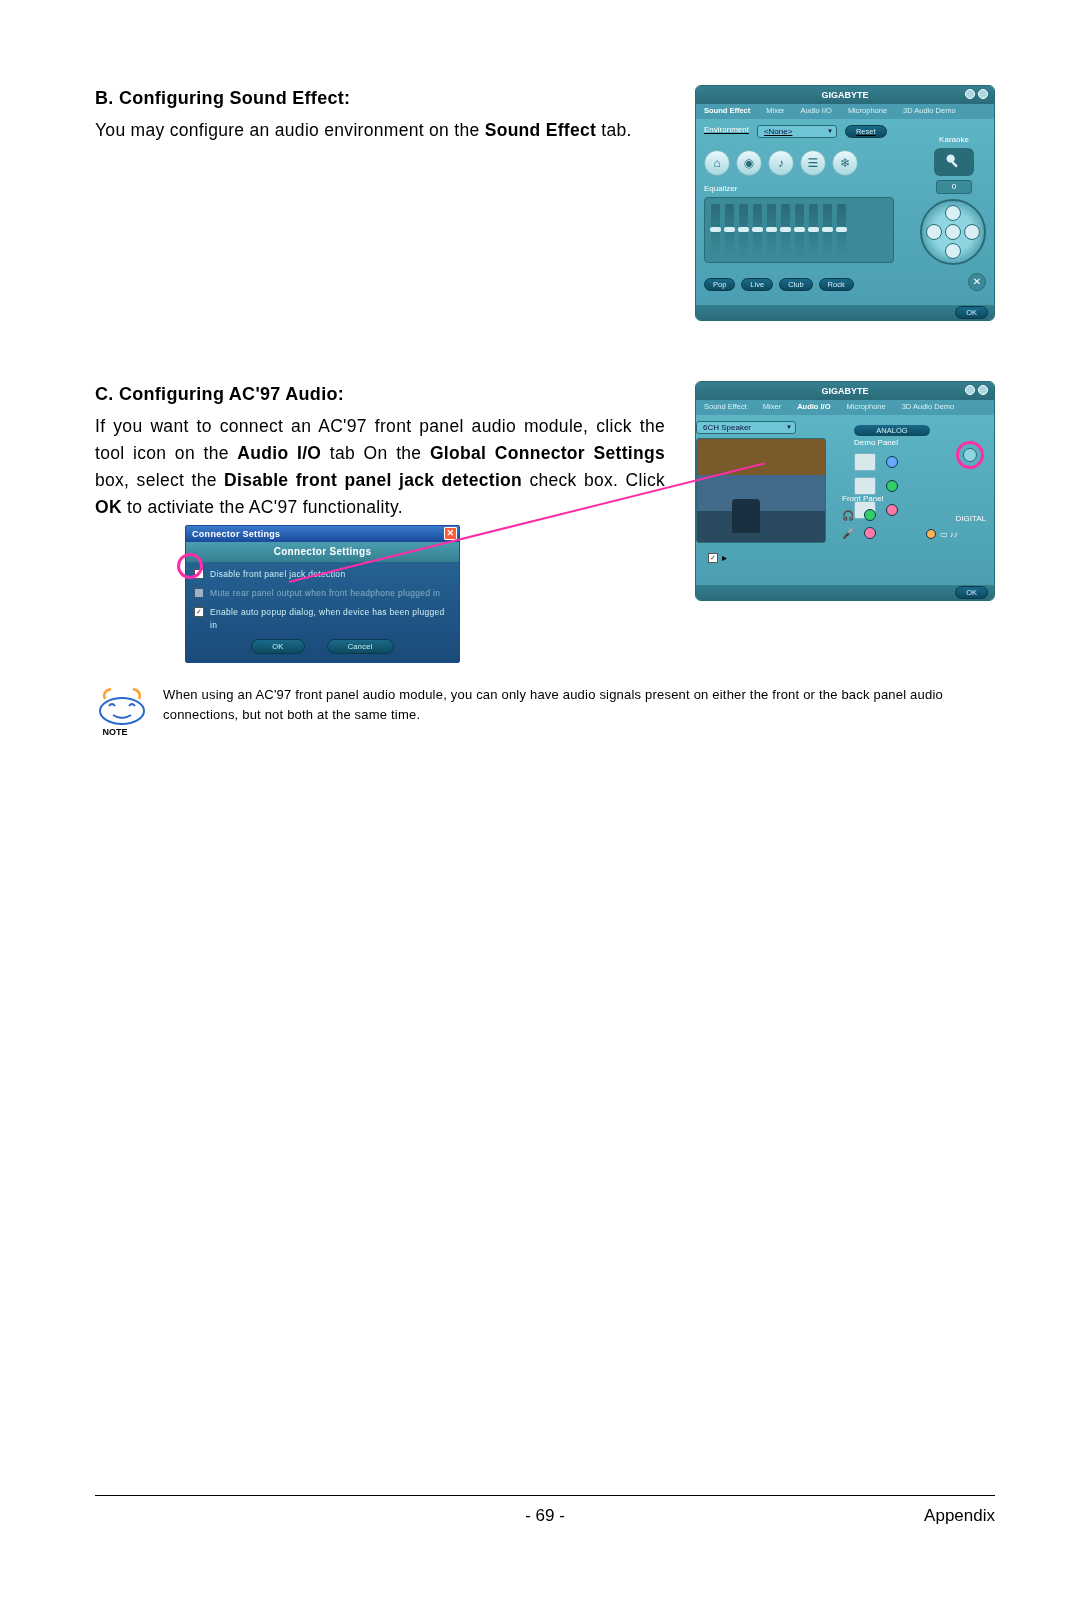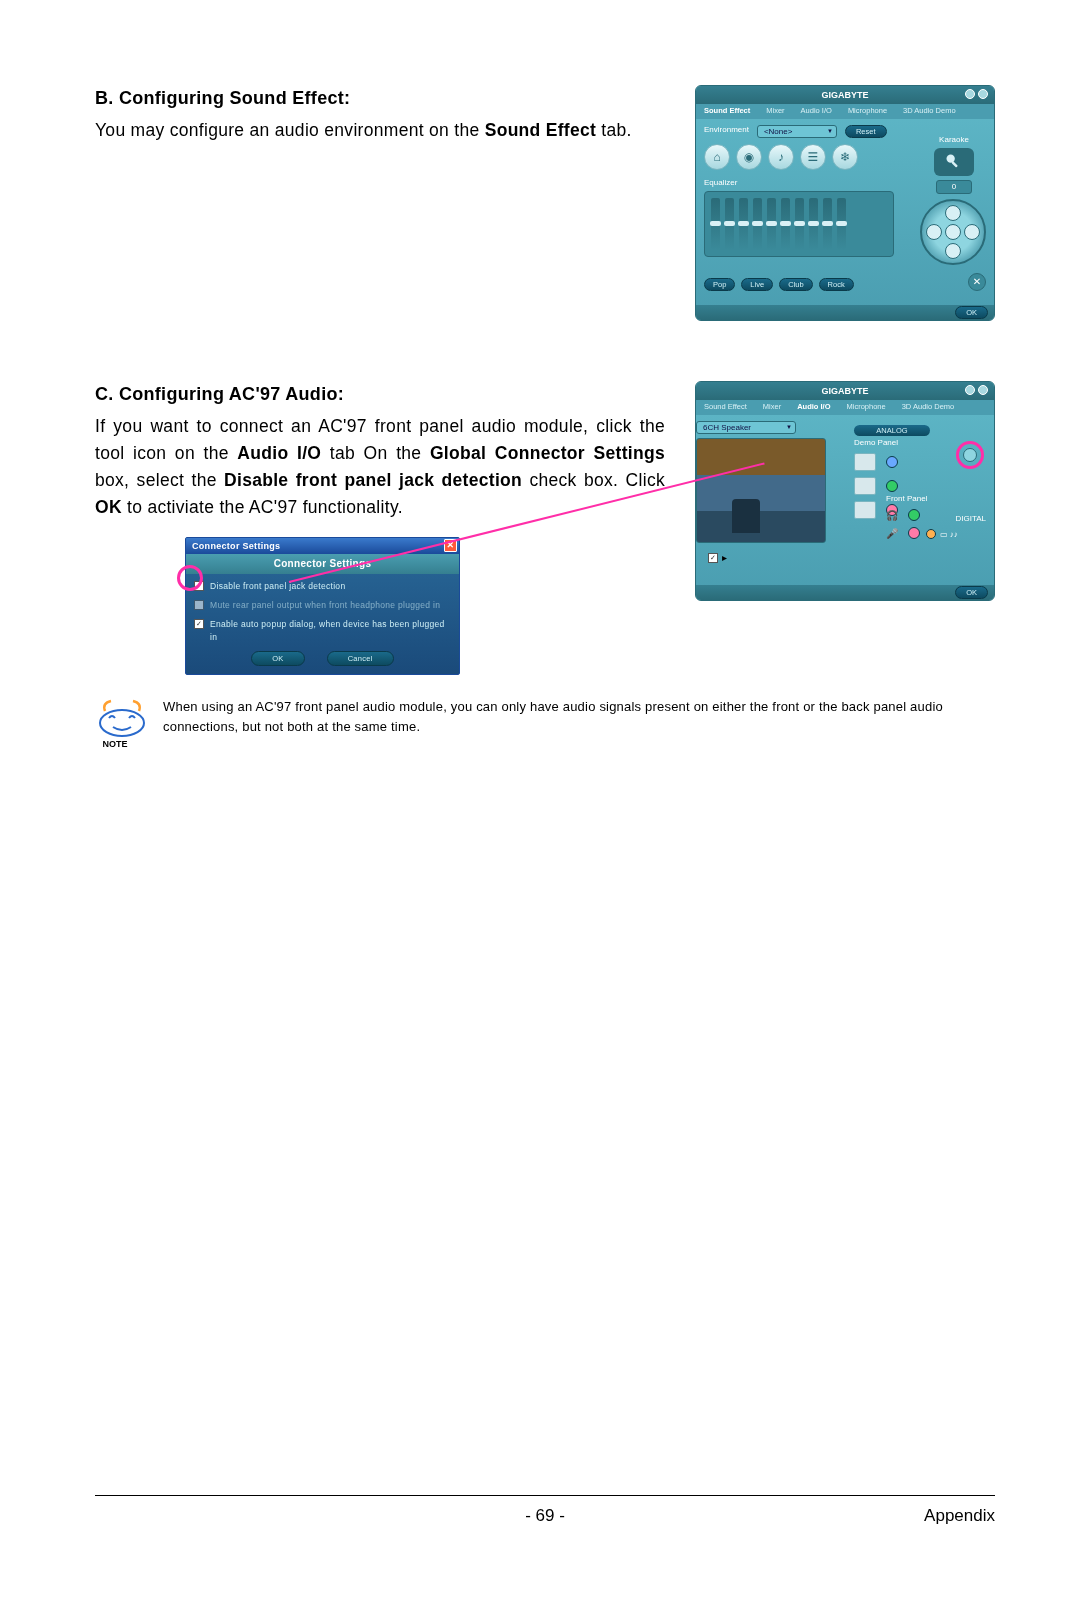--- a/index.html
+++ b/index.html
@@ -43,21 +43,21 @@
     background:#a8d8e0; display:inline-block; border:1px solid #fff;
   }
   .panel-tabs {
     display:flex; gap:0; height:15px; background:#4a9db0;
     font-size:7.5px; color:#d8f0f5;
   }
   .panel-tab { padding:2px 8px 0; white-space:nowrap; }
   .panel-tab.active { color:#fff; font-weight:bold; }
   .panel-body { padding:6px 8px 8px; position:relative; height:calc(100% - 48px); }
   .row-label { color:#fff; font-size:8px; margin-bottom:4px; }
-  .env-row { display:flex; align-items:center; gap:8px; margin-bottom:6px; }
+  .env-row { display:flex; align-items:center; gap:8px; margin-bottom:12px;text-decoration:underline; }
   .dropdown-fake {
     background:#6ec5d5; border:1px solid #2a6b78; color:#114;
     font-size:8px; padding:1px 12px 1px 6px; border-radius:3px;
     position:relative; min-width:80px;
   }
   .dropdown-fake::after { content:"▼"; font-size:6px; position:absolute; right:3px; top:2px; }
   .pill-btn {
     background:linear-gradient(180deg,#1a6a8a,#0d4a60); color:#cfeff5;
     font-size:7.5px; padding:1px 10px; border-radius:8px; border:1px solid #0a3a4a;
   }
@@ -153,35 +153,35 @@
   .jack-dot.blue { background:#6aa8ff; }
   .tool-circle {
     position:absolute; right:10px; top:26px; width:28px; height:28px;
     border:3px solid #ff2ea8; border-radius:50%;
     display:flex; align-items:center; justify-content:center;
   }
   .tool-inner {
     width:14px; height:14px; border-radius:50%; background:#8ed5e0;
     border:1px solid #2a6b78;
   }
-  .front-box { position:absolute; bottom:46px; left:146px; width:76px;margin-left:44px; }
+  .front-box { position:absolute; bottom:46px; left:146px; width:76px; }
   .digital-box { position:absolute; right:8px; bottom:46px; width:60px; }
   .digital-row { display:flex; align-items:center; gap:4px; margin-top:6px; font-size:8px; color:#fff; }
   .digital-dot {
     width:10px; height:10px; border-radius:50%; border:1px solid #0a3a4a; background:#ffb050;
   }
   .bottom-check {
     position:absolute; left:12px; bottom:22px; display:flex; align-items:center; gap:4px;
   }
   .chk {
     width:10px; height:10px; background:#fff; border:1px solid #555;
     font-size:7px; text-align:center; line-height:8px; color:#333;
   }
   
-  .dialog-wrap { position:relative; margin-top:16px; width:275px; margin-left:90px; }
+  .dialog-wrap { position:relative; margin-top:4px; width:275px; margin-left:90px; }
   .dialog {
     width:275px; border:1px solid #1a4a9a; background:linear-gradient(180deg,#2a6a9a,#1a4a7a);
     color:#fff; font-size:9px; border-radius:2px; overflow:hidden;
   }
   .dlg-title {
     height:16px; background:linear-gradient(180deg,#3a7acc,#1a4a9a);
     font-size:9px; font-weight:bold; padding:2px 6px; position:relative;
   }
   .dlg-close {
     position:absolute; right:2px; top:1px; width:13px; height:13px;

